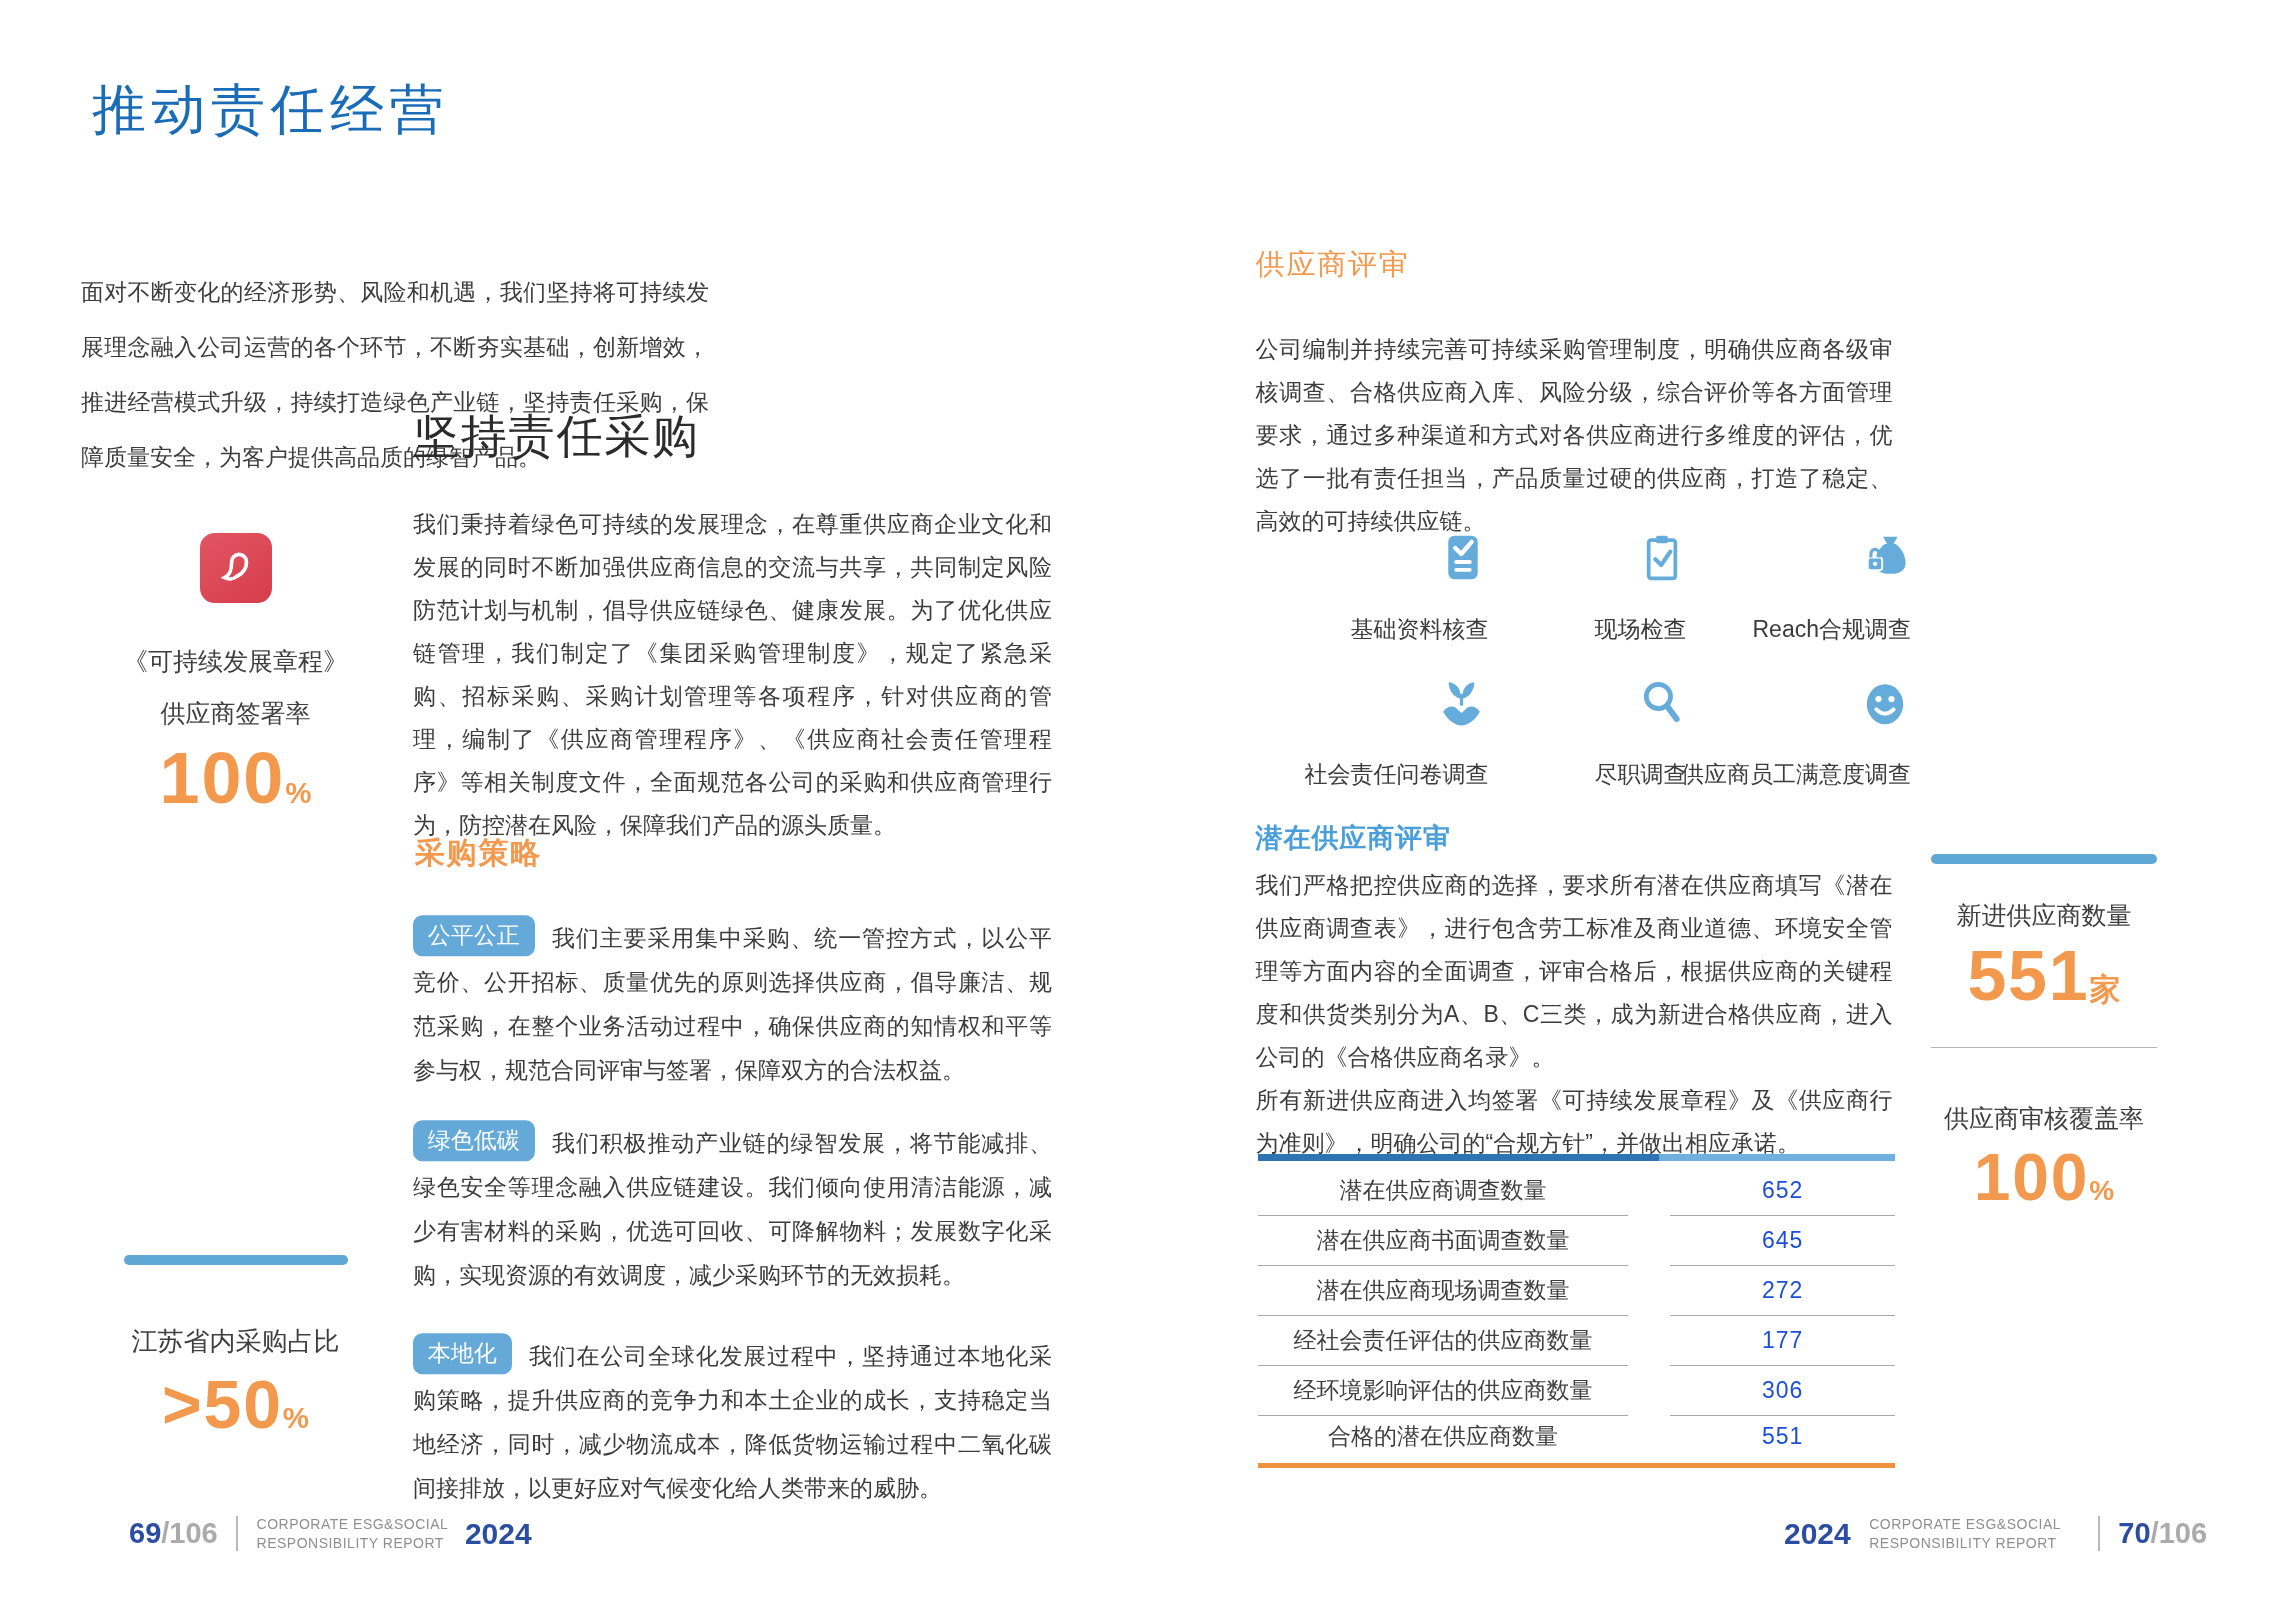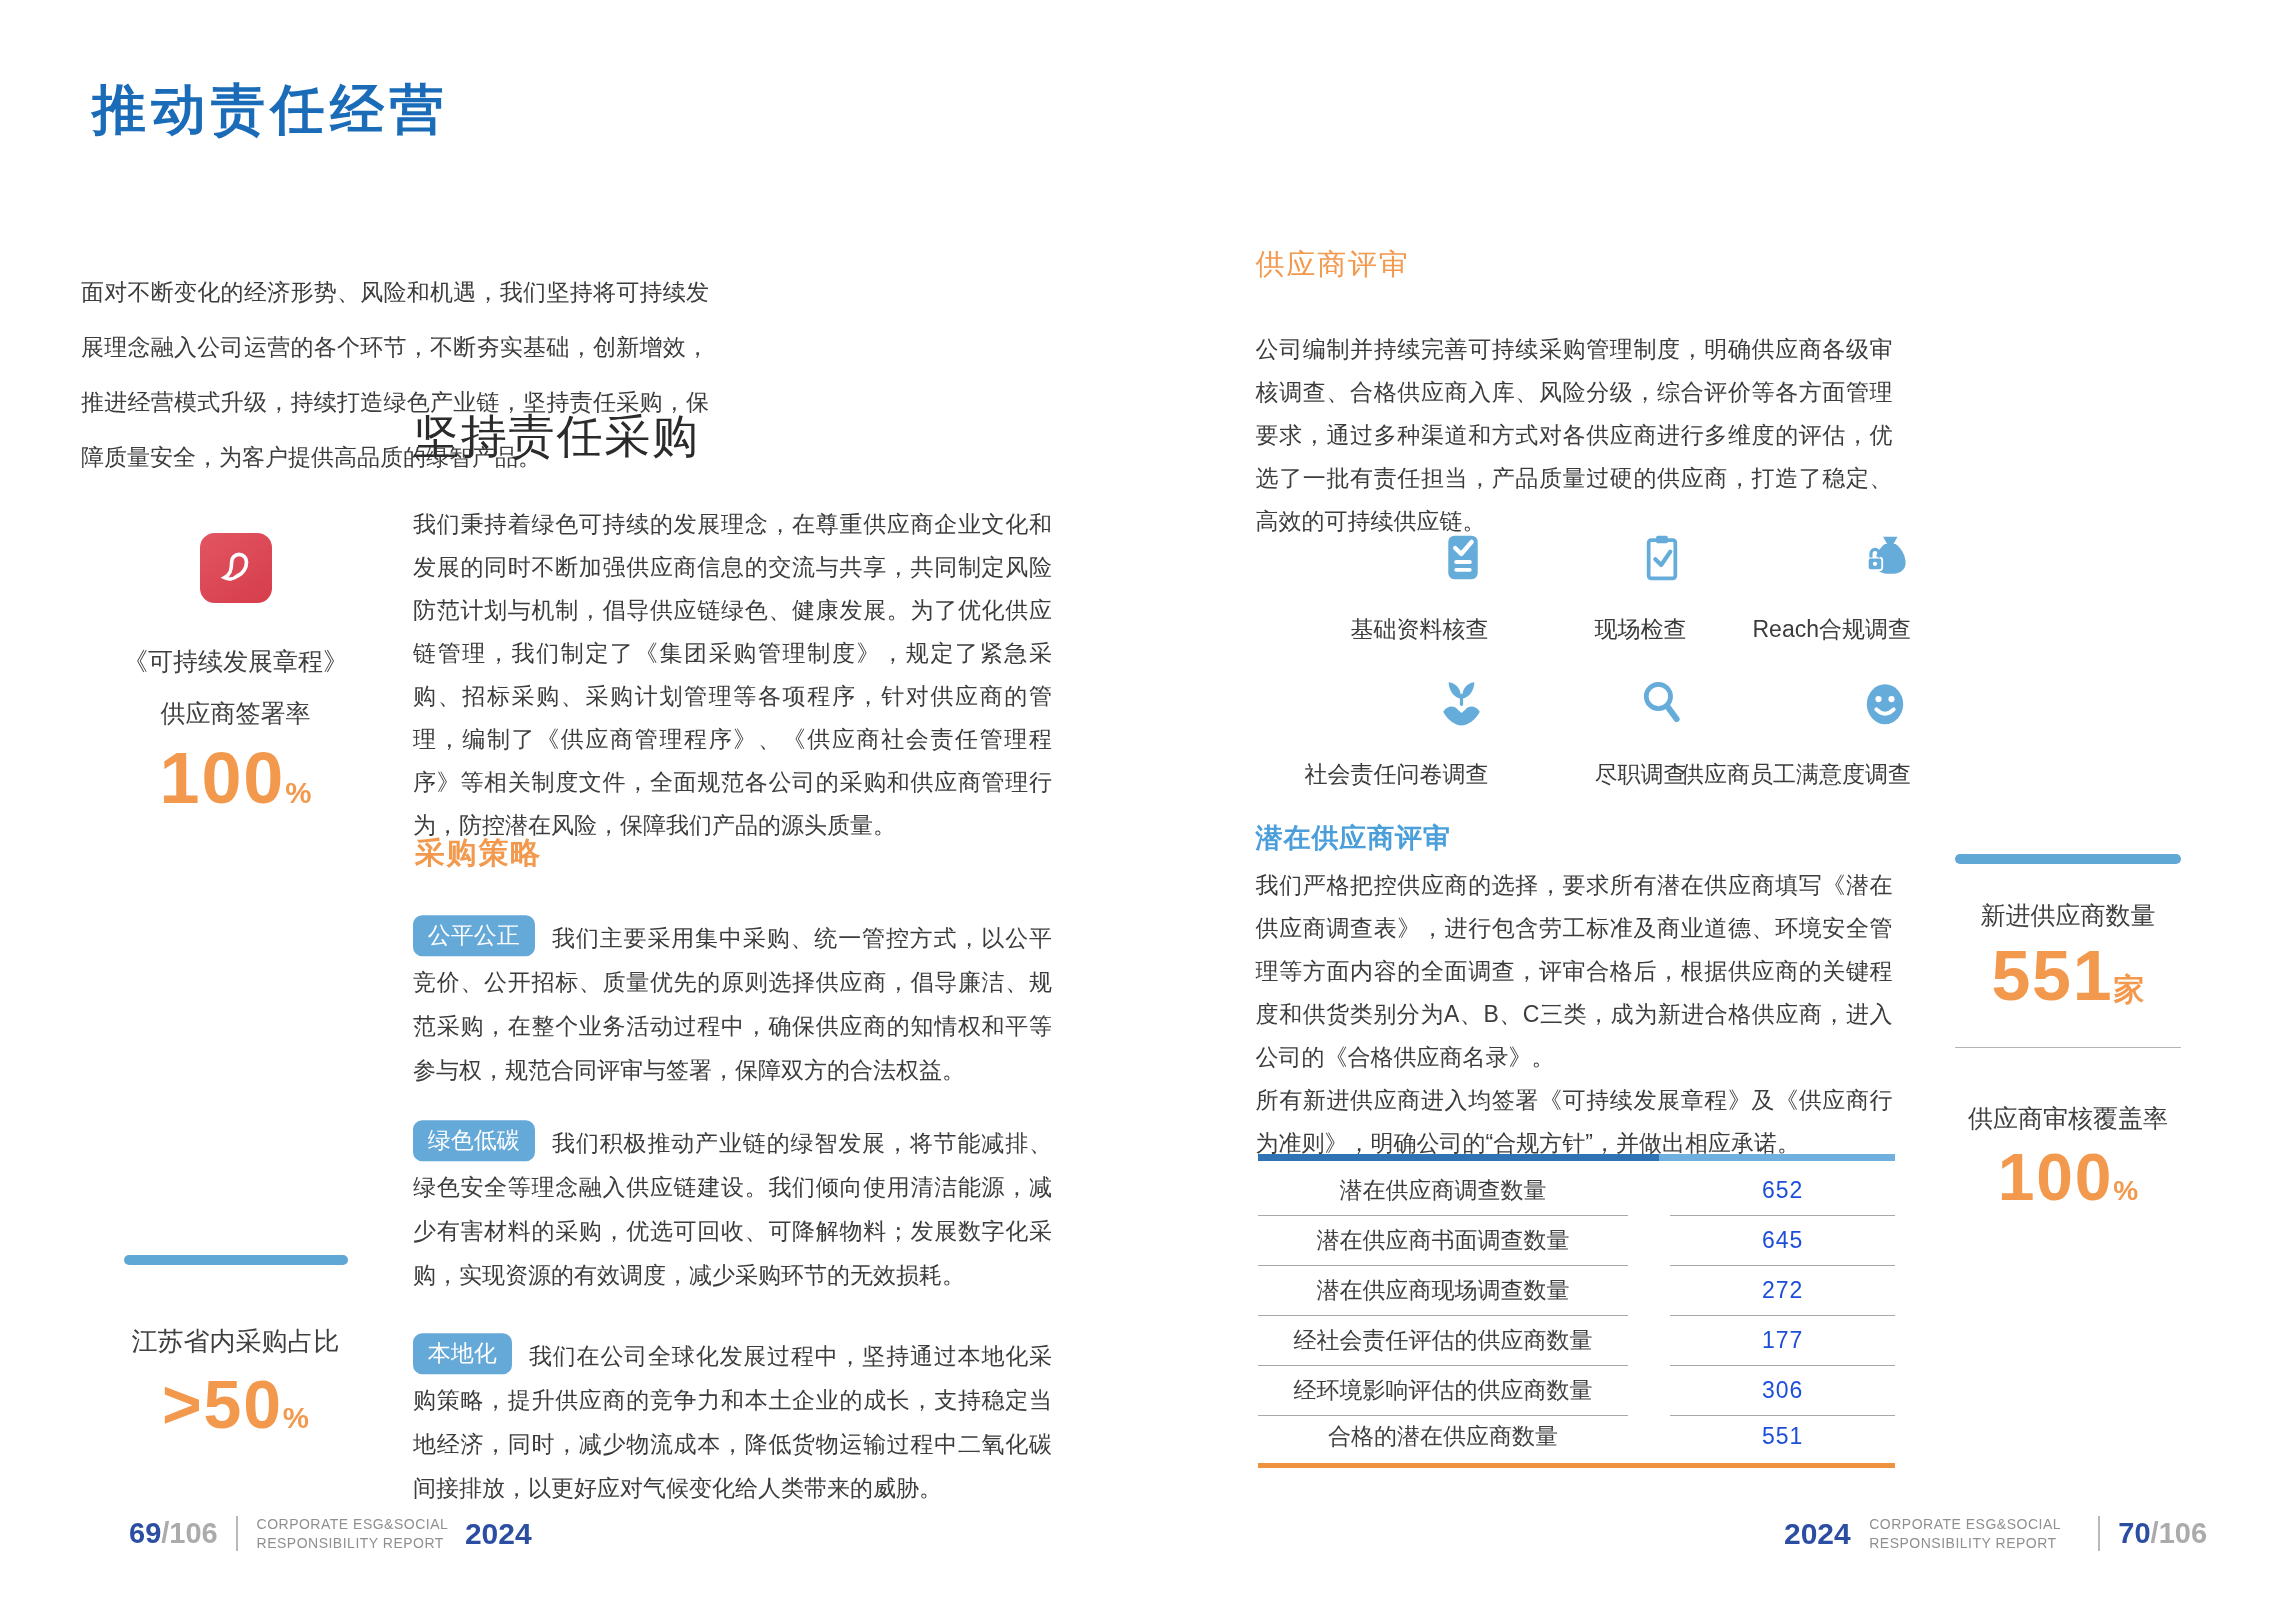--- a/index.html
+++ b/index.html
@@ -1,21 +1,21 @@
 <!DOCTYPE html>
 <html style="font-size:14.8px"><head>
 <meta charset="utf-8">
 <style>
   html,body{margin:0;padding:0;background:#e9e9e9;}
   #canvas{position:relative;width:2291px;height:1620px;background:#ffffff;overflow:hidden;
           font-family:"Liberation Sans","DejaVu Sans",sans-serif;color:#3c3c3c;}
   .abs{position:absolute;}
 
   
-  .page-title{left:92px;top:74px;font-size:54px;font-weight:bold;color:#1b6cb8;letter-spacing:5.5px;}
+  .page-title{left:92px;top:74px;font-size:54px;font-weight:normal;color:#1b6cb8;letter-spacing:5.5px;}
   .intro{left:81px;top:242px;width:628px;font-size:23px;line-height:55px;text-align:justify;}
 
   .stat-col{left:83px;top:533px;width:305px;text-align:center;}
   .badge{width:72px;height:70px;margin:0 auto;border-radius:14.8px;
          background:linear-gradient(145deg,#e25562,#d63d4b);display:flex;align-items:center;justify-content:center;}
   .stat-line1{margin-top:42px;font-size:25px;color:#3f3f3f;}
   .stat-line2{margin-top:18.5px;font-size:25px;color:#3f3f3f;}
   .big-num{margin-top:7.4px;font-weight:bold;color:#f2994e;}
   .big-num .v{font-size:72px;letter-spacing:1.8px;}
   .big-num .u{font-size:29.5px;}
@@ -65,21 +65,21 @@
 
   .tbl{position:absolute;left:7.4px;top:1154px;width:637px;}
   .tbl-top{height:7.4px;background:linear-gradient(to right,#2e74b5 0 63%,#6fb0de 63% 100%);}
   .tbl-row{display:flex;align-items:center;height:50px;column-gap:42px;font-size:23px;}
   .tbl-row .c1{flex:0 0 58%;text-align:center;color:#3f3f3f;}
   .tbl-row .c2{flex:1;text-align:center;color:#1d4ed8;font-weight:300;letter-spacing:0.9px;}
   .tbl-row.sep .c1,.tbl-row.sep .c2{border-bottom:1.8px solid #a8a8a8;height:100%;
       display:flex;align-items:center;justify-content:center;box-sizing:border-box;margin-top:9px;}
   .tbl-bottom{height:4.6px;background:#ef9240;margin-top:1.8px;}
 
-  .sidebar{position:absolute;left:704px;top:854px;width:226px;text-align:center;}
+  .sidebar{position:absolute;left:680px;top:854px;width:226px;text-align:center;}
   .sidebar .blue-bar{width:226px;}
   .sidebar .lbl{margin-top:35px;font-size:25px;color:#3f3f3f;}
   .sidebar .big-num{margin-top:3.7px;}
   .sidebar .v1{font-size:70px;}
   .sidebar .u1{font-size:31px;}
   .sidebar .divider{width:226px;height:1.8px;background:#b3b3b3;margin-top:31px;}
   .sidebar .lbl2{margin-top:54px;}
   .sidebar .v2{font-size:66px;}
   .sidebar .u2{font-size:28px;}
 </style>

